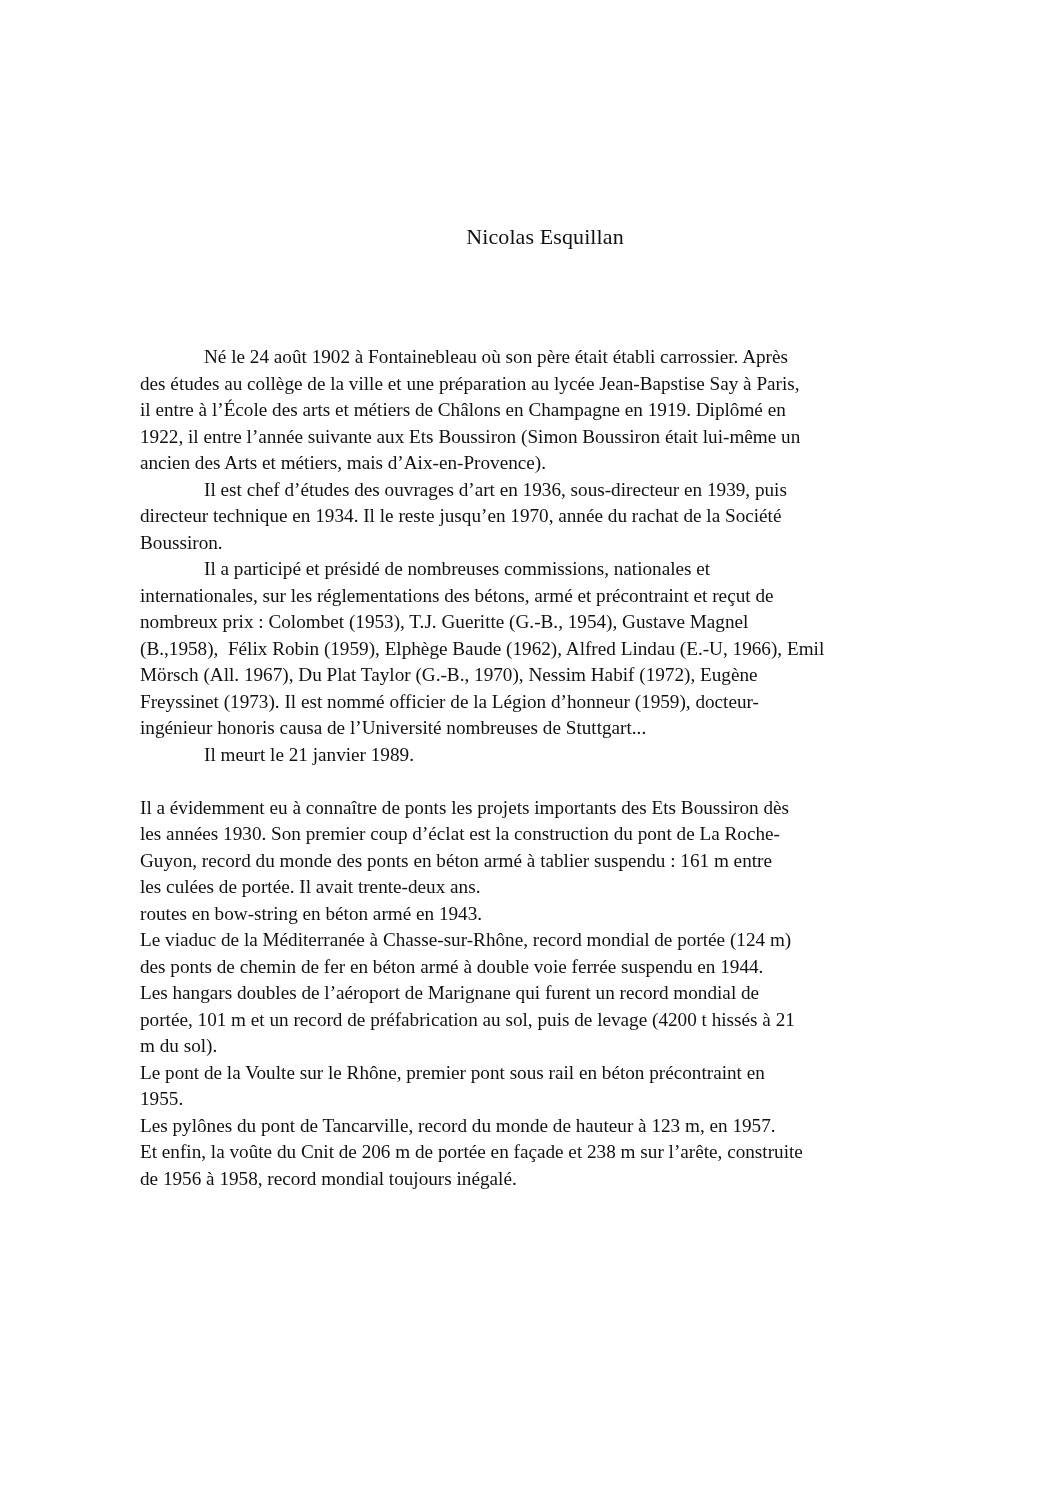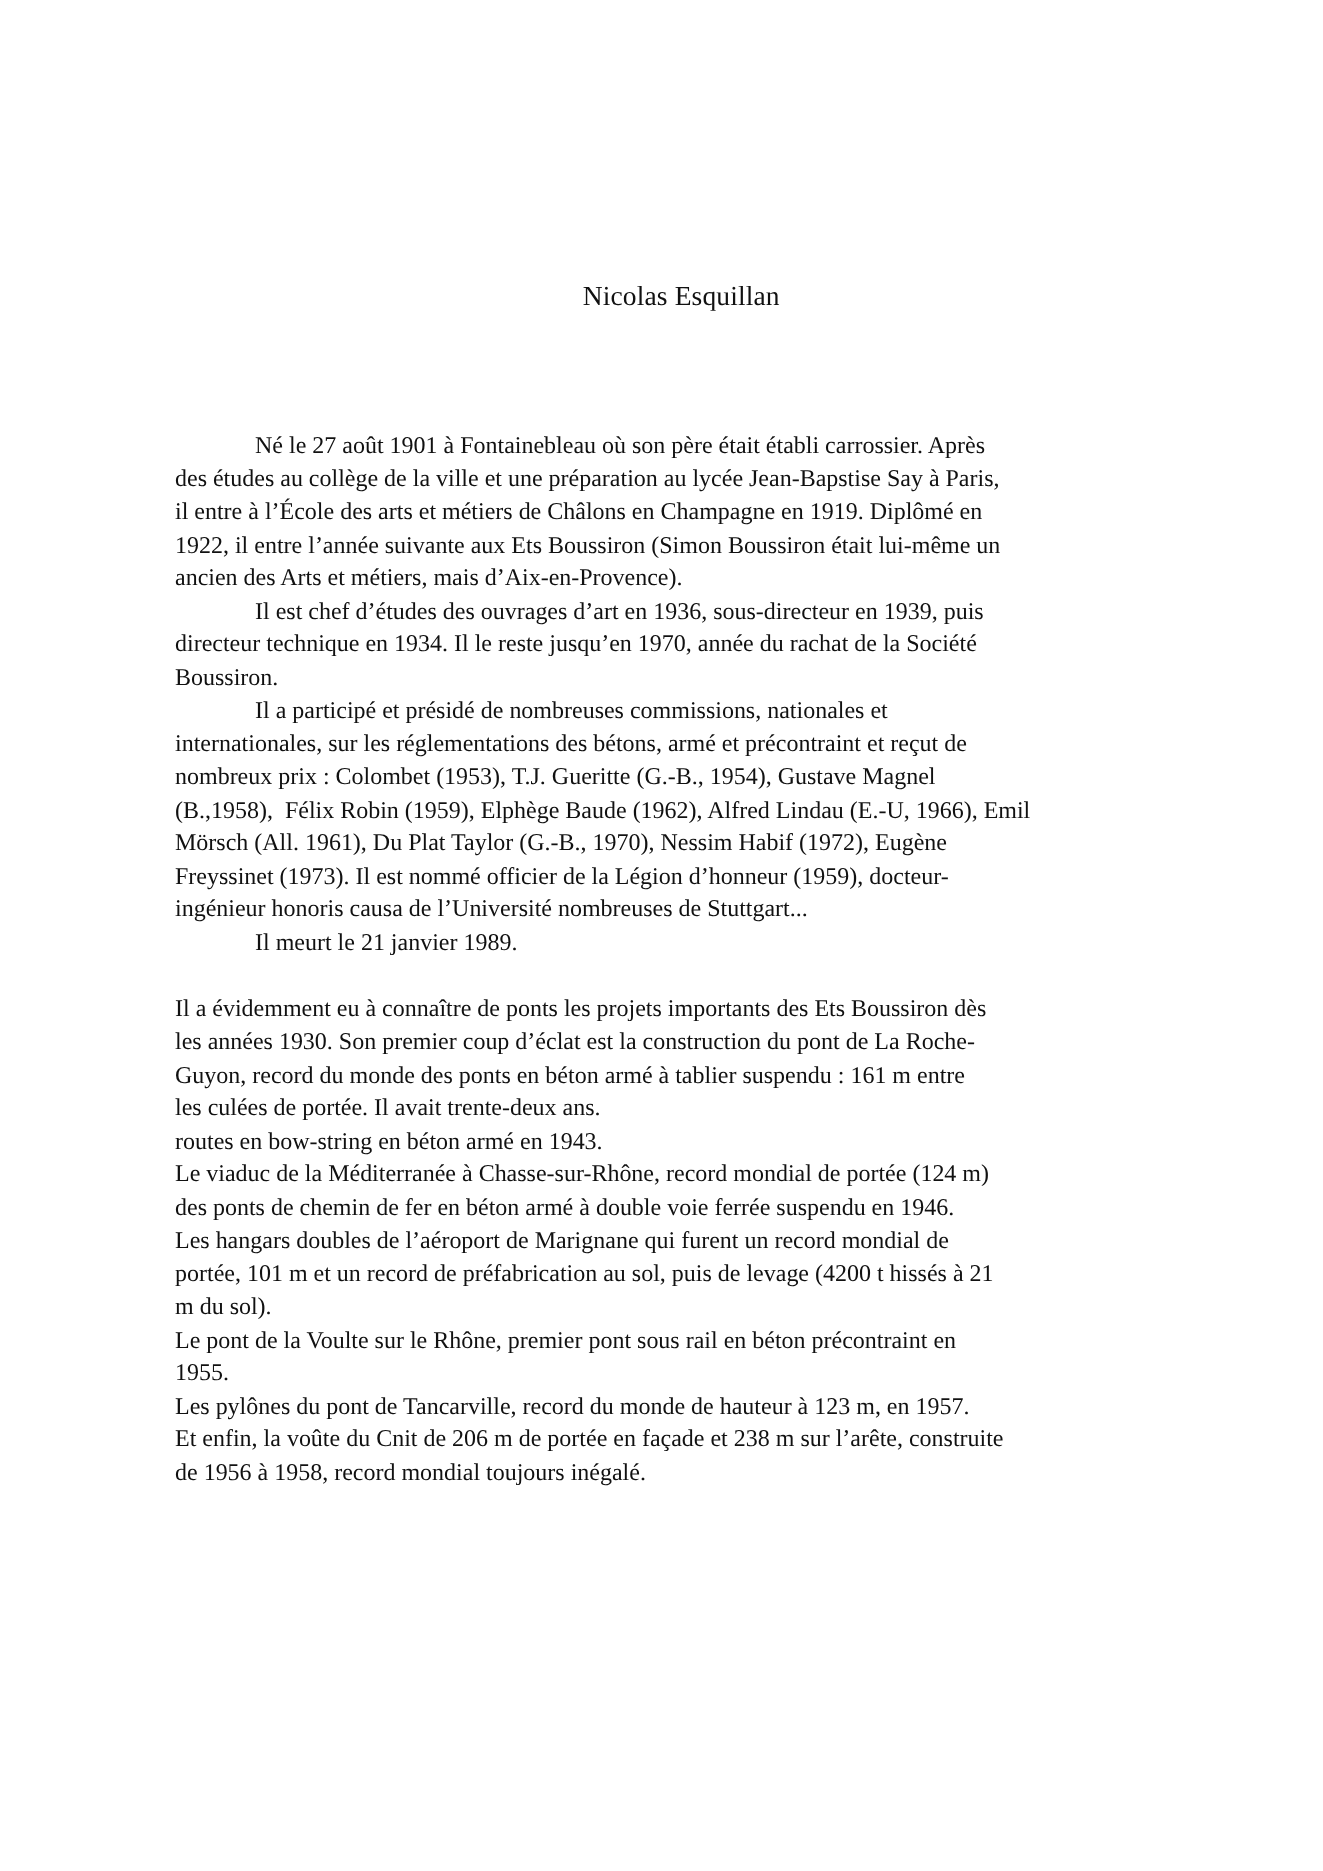--- a/index.html
+++ b/index.html
@@ -24,39 +24,39 @@
   </style>
 </head>
 <body>
 
 <div class="page">
   <div class="title">Nicolas Esquillan</div>
 
   <div class="body">
 
     <div>
-      <span class="line indent">Né le 27 août 1901 à Fontainebleau où son père était établi carrossier. Après</span>
+      <span class="line indent">Né le 24 août 1902 à Fontainebleau où son père était établi carrossier. Après</span>
       <span class="line">des études au collège de la ville et une préparation au lycée Jean-Bapstise Say à Paris,</span>
       <span class="line">il entre à l’École des arts et métiers de Châlons en Champagne en 1919. Diplômé en</span>
       <span class="line">1922, il entre l’année suivante aux Ets Boussiron (Simon Boussiron était lui-même un</span>
       <span class="line">ancien des Arts et métiers, mais d’Aix-en-Provence).</span>
     </div>
 
     <div>
       <span class="line indent">Il est chef d’études des ouvrages d’art en 1936, sous-directeur en 1939, puis</span>
       <span class="line">directeur technique en 1934. Il le reste jusqu’en 1970, année du rachat de la Société</span>
       <span class="line">Boussiron.</span>
     </div>
 
     <div>
       <span class="line indent">Il a participé et présidé de nombreuses commissions, nationales et</span>
       <span class="line">internationales, sur les réglementations des bétons, armé et précontraint et reçut de</span>
       <span class="line">nombreux prix : Colombet (1953), T.J. Gueritte (G.-B., 1954), Gustave Magnel</span>
       <span class="line">(B.,1958),  Félix Robin (1959), Elphège Baude (1962), Alfred Lindau (E.-U, 1966), Emil</span>
-      <span class="line">Mörsch (All. 1961), Du Plat Taylor (G.-B., 1970), Nessim Habif (1972), Eugène</span>
+      <span class="line">Mörsch (All. 1967), Du Plat Taylor (G.-B., 1970), Nessim Habif (1972), Eugène</span>
       <span class="line">Freyssinet (1973). Il est nommé officier de la Légion d’honneur (1959), docteur-</span>
       <span class="line">ingénieur honoris causa de l’Université nombreuses de Stuttgart...</span>
     </div>
 
     <div>
       <span class="line indent">Il meurt le 21 janvier 1989.</span>
     </div>
 
     <div class="gap"></div>
 
@@ -64,21 +64,21 @@
       <span class="line">Il a évidemment eu à connaître de ponts les projets importants des Ets Boussiron dès</span>
       <span class="line">les années 1930. Son premier coup d’éclat est la construction du pont de La Roche-</span>
       <span class="line">Guyon, record du monde des ponts en béton armé à tablier suspendu : 161 m entre</span>
       <span class="line">les culées de portée. Il avait trente-deux ans.</span>
     </div>
     <div>
       <span class="line">routes en bow-string en béton armé en 1943.</span>
     </div>
     <div>
       <span class="line">Le viaduc de la Méditerranée à Chasse-sur-Rhône, record mondial de portée (124 m)</span>
-      <span class="line">des ponts de chemin de fer en béton armé à double voie ferrée suspendu en 1946.</span>
+      <span class="line">des ponts de chemin de fer en béton armé à double voie ferrée suspendu en 1944.</span>
     </div>
     <div>
       <span class="line">Les hangars doubles de l’aéroport de Marignane qui furent un record mondial de</span>
       <span class="line">portée, 101 m et un record de préfabrication au sol, puis de levage (4200 t hissés à 21</span>
       <span class="line">m du sol).</span>
     </div>
     <div>
       <span class="line">Le pont de la Voulte sur le Rhône, premier pont sous rail en béton précontraint en</span>
       <span class="line">1955.</span>
     </div>

